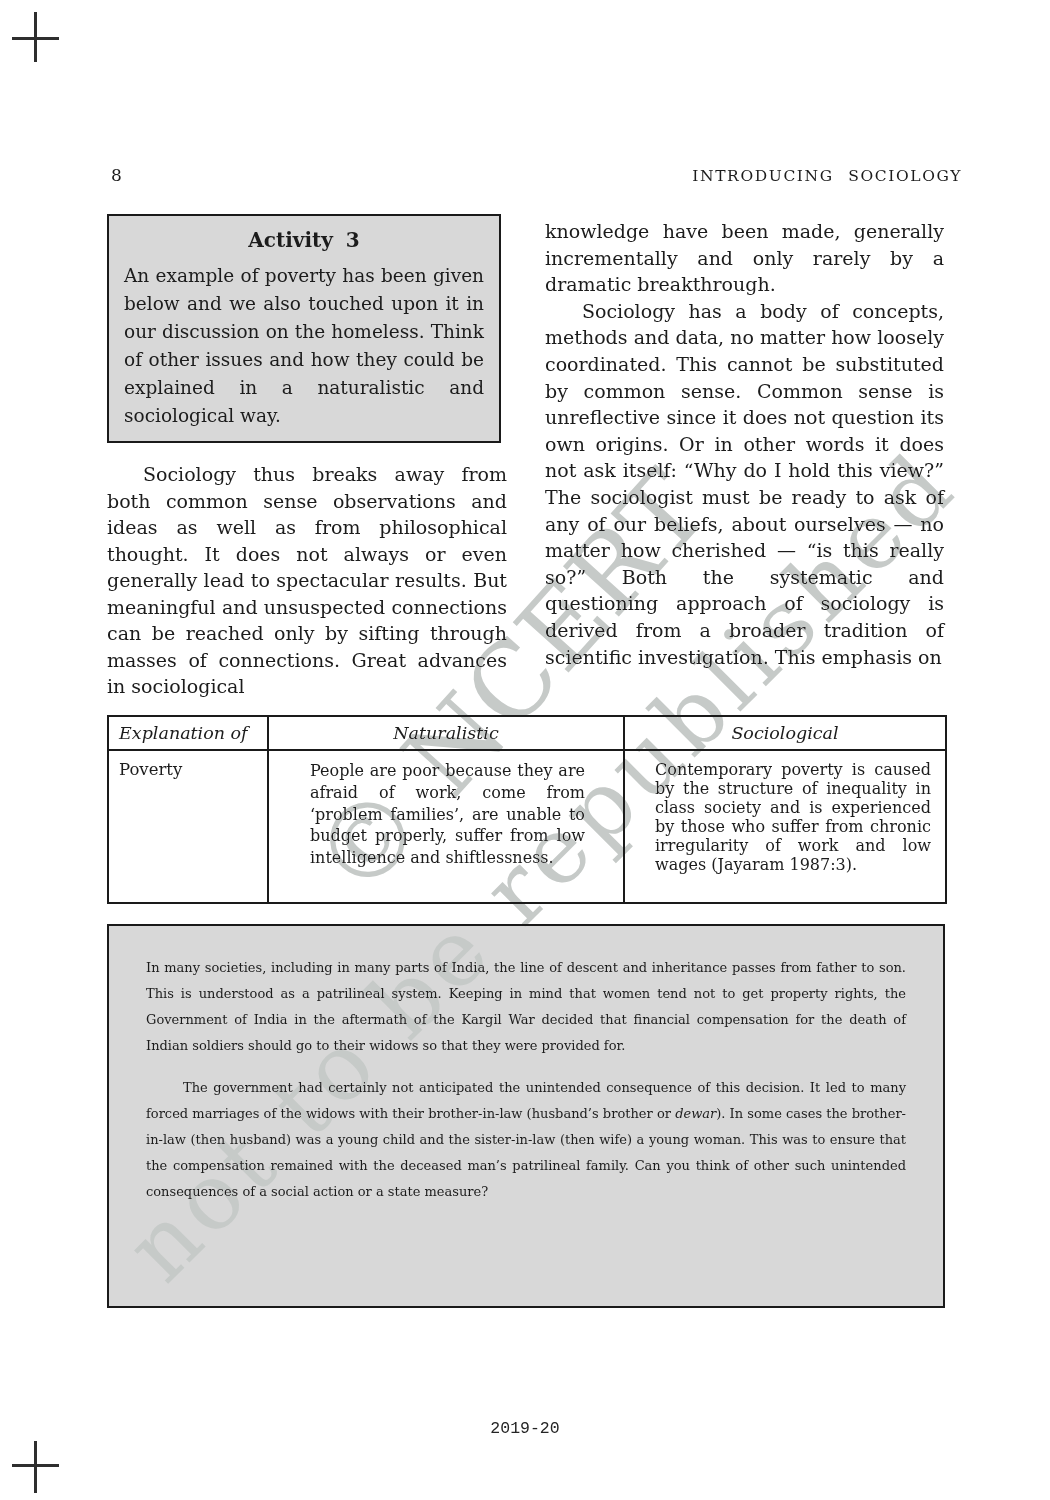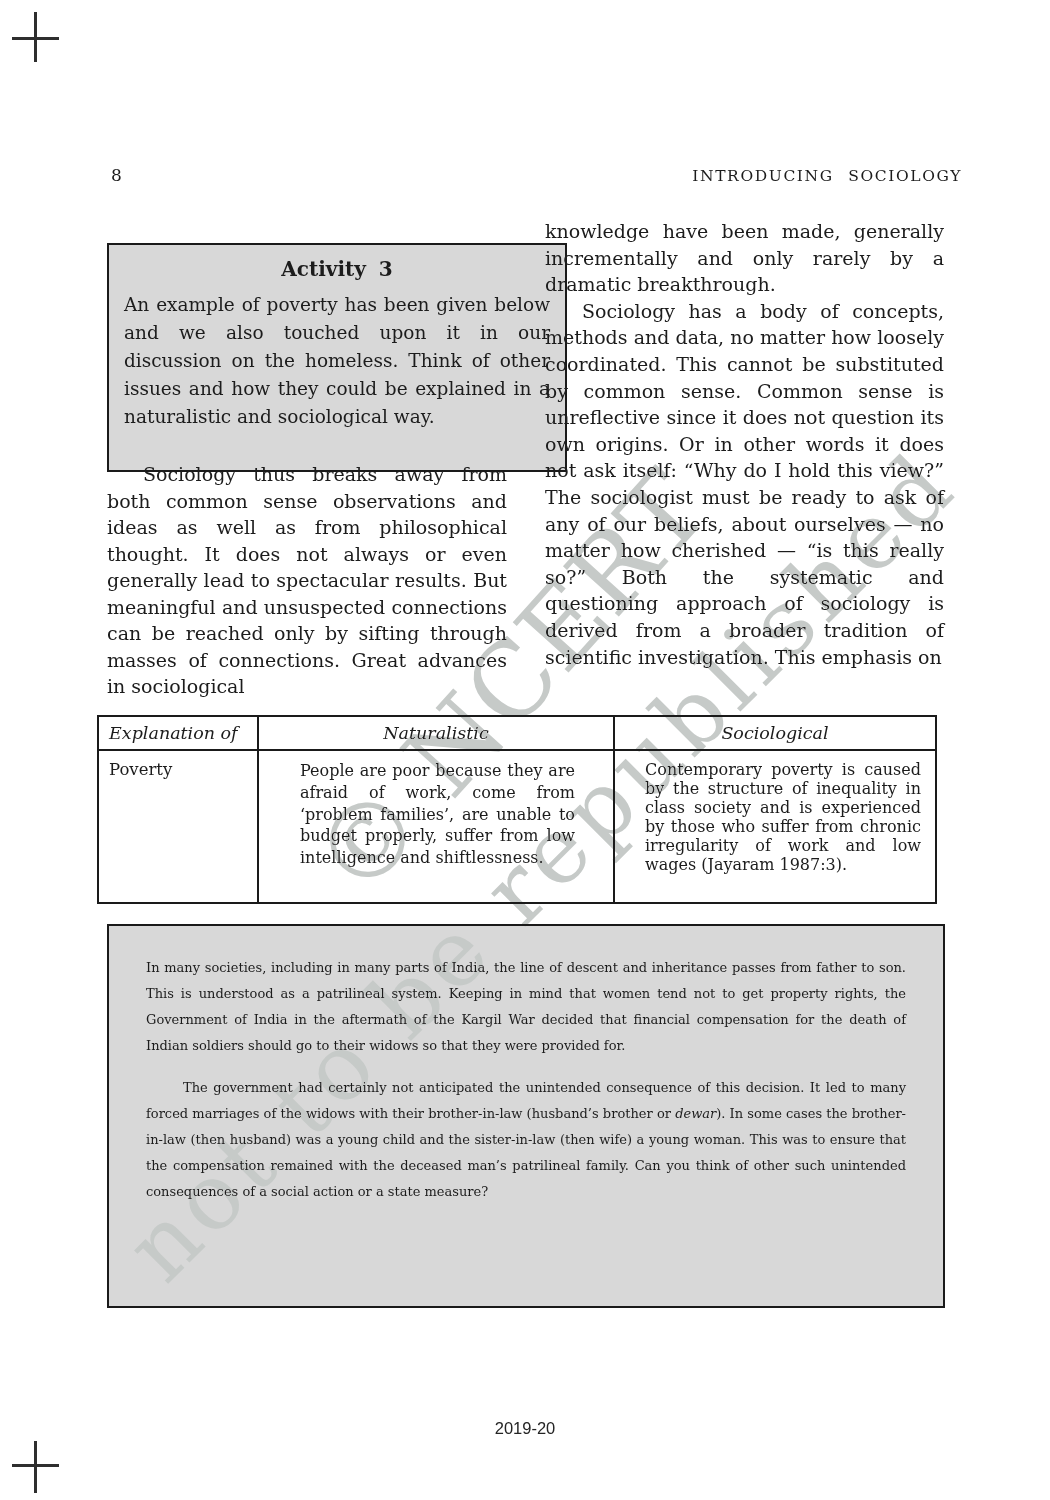--- a/index.html
+++ b/index.html
@@ -18,39 +18,39 @@
   
   .watermark {
     position:absolute; z-index:10; pointer-events:none; white-space:nowrap;
     mix-blend-mode:darken; text-align:center; font-family:"DejaVu Serif", serif;
     line-height:1.1;
   }
   .wm1 { left:230px; top:628px; width:560px; font-size:103px; transform:rotate(-48deg); }
   .wm2 { left:-40px; top:816px; width:1162px; font-size:92px; letter-spacing:6px; transform:rotate(-45deg); }
   
   .activity-box {
-    position:absolute; left:107px; top:243px; width:460px; height:229px;
+    position:absolute; left:107px; top:214px; width:394px; height:229px;
     border:2.5px solid #1a1a1a; box-sizing:border-box; padding:10px 15px 0;
   }
   .box-title { text-align:center; font-weight:bold; font-size:20px; word-spacing:6px; margin:2px 0 10px; }
   .activity-body { font-size:18.5px; line-height:28px; text-align:justify; }
   
   .left-para {
     position:absolute; left:107px; top:461px; width:400px;
     font-size:19px; line-height:26.5px; text-align:justify; text-indent:36px;
   }
   .right-col {
     position:absolute; left:545px; top:218px; width:399px;
     font-size:19px; line-height:26.6px; text-align:justify;
   }
   .right-col p { margin:0; }
   .indent { text-indent:37px; }
   
   .ptable {
-    position:absolute; left:97px; top:715px; width:838px;
+    position:absolute; left:107px; top:715px; width:838px;
     border-collapse:collapse; table-layout:fixed;
   }
   .ptable th, .ptable td { border:2px solid #1a1a1a; box-sizing:border-box; }
   .ptable th {
     font-style:italic; font-weight:normal; font-size:17.5px; height:34px;
     text-align:center; padding:2px 4px;
   }
   .ptable th.h-left { text-align:left; padding-left:10px; }
   .ptable td { vertical-align:top; font-size:16.5px; }
   td.cell-label { padding:9px 10px; height:153px;margin-top:28px; }
@@ -60,21 +60,21 @@
   .unsus-box {
     position:absolute; left:107px; top:924px; width:838px; min-height:384px;
     border:2.5px solid #1a1a1a; box-sizing:border-box; padding:13px 21px 14px;
   }
   .unsus-para { font-size:13px; line-height:26px; text-align:justify; margin:16px; }
   .unsus-title-margin { margin:4px 0 13px; }
   .ital { font-style:italic; }
   
   .footer {
     position:absolute; left:0; top:1419px; width:100%; text-align:center;
-    font-family:Liberation Sans, sans-serif; font-size:16.5px; color:#242424;
+    font-family:Liberation Mono, monospace; font-size:16.5px; color:#242424;
   }
 </style>
 </head>
 <body>
 
 <div class="page">
 
   <div>
     <div class="crop-line" style="left:12px; top:37px; width:47px; height:2.5px;"></div>
     <div class="crop-line" style="left:34px; top:12px; width:2.5px; height:50px;"></div>

